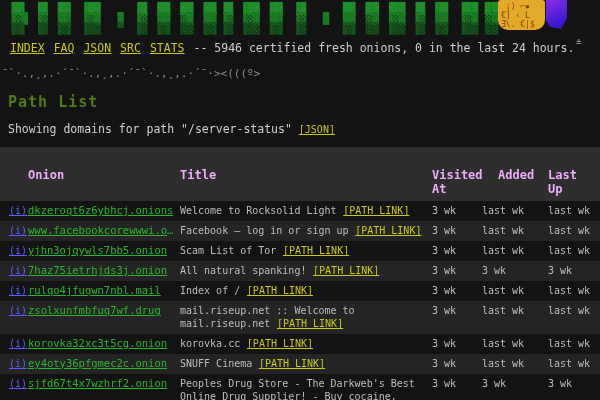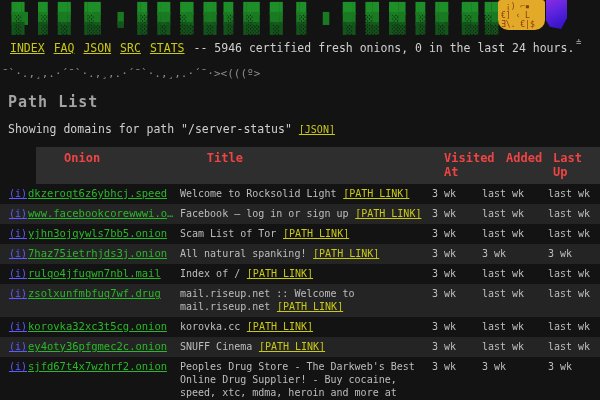--- a/index.html
+++ b/index.html
@@ -41,29 +41,29 @@
   .tiny-glyph { position: absolute; left: 576px; top: 37px; color: #b5b5b5; font-size: 9px; }
 
   
   .nav-line { margin: 7px 0 12px 10px; font-size: 11.5px; white-space: nowrap; }
   .nav-line a { color: #c9c916; margin-right: 9px; }
   .nav-status { color: #cfcfcf; }
 
   .fish { margin: 3px 0 0 2px; color: #8f8f8f; font-size: 11px; white-space: pre; }
 
   
-  .page-title { margin: 13px 0 0 8px; color: #a3a3a3; font-size: 15px; font-weight: bold; letter-spacing: 1px; }
+  .page-title { margin: 13px 0 0 8px; color: #4d7c0f; font-size: 15px; font-weight: bold; letter-spacing: 1px; }
   .subtitle { margin: 11px 16px 11px 8px; font-size: 11.5px; color: #cfcfcf; }
   .subtitle a { color: #c9c916; font-size: 10px; }
 
   
   .tbl { width: 600px; }
   .thead {
-    display: flex; background: #2e2e2e; color: #ef4444;
-    font-weight: bold; font-size: 12px; padding: 4px 0 5px 0; margin-left: 36px;
+    display: flex; background: #2e2e2e; color: #f0abfc;
+    font-weight: bold; font-size: 12px; padding: 21px 0 5px 0;
   }
   .row { display: flex; padding: 3px 0 4px 0; align-items: flex-start; }
   .row.alt { background: #242424; }
   .cell { overflow: hidden; }
   .c-info   { width: 28px;  padding-left: 9px; }
   .c-onion  { width: 152px; }
   .c-title  { width: 252px; padding-right: 6px; }
   .c-added  { width: 50px; }
   .c-visit  { width: 66px; }
   .c-last   { width: 50px; }
@@ -112,21 +112,21 @@
   <div class="thead">
     <div class="cell h-onion">Onion</div>
     <div class="cell c-title">Title</div>
     <div class="cell c-visit">Visited At</div>
     <div class="cell c-added">Added</div>
     <div class="cell c-last">Last Up</div>
   </div>
   <div id="rows-container">
   <div class="row">
     <div class="cell c-info"><a class="info-link">(i)</a></div>
-    <div class="cell c-onion"><a class="onion-link">dkzeroqt6z6ybhcj.speed</a></div>
+    <div class="cell c-onion"><a class="onion-link">dkzeroqt6z6ybhcj.onions</a></div>
     <div class="cell c-title"><span class="title-text">Welcome to Rocksolid Light</span> <a class="path-link">[PATH LINK]</a></div>
     <div class="cell c-added"><span class="date-text">3 wk</span></div>
     <div class="cell c-visit"><span class="date-text">last wk</span></div>
     <div class="cell c-last"><span class="date-text">last wk</span></div>
   </div>
 
   <div class="row alt">
     <div class="cell c-info"><a class="info-link">(i)</a></div>
     <div class="cell c-onion"><a class="onion-link">www.facebookcorewwwi.onion</a></div>
     <div class="cell c-title"><span class="title-text">Facebook – log in or sign up</span> <a class="path-link">[PATH LINK]</a></div>

